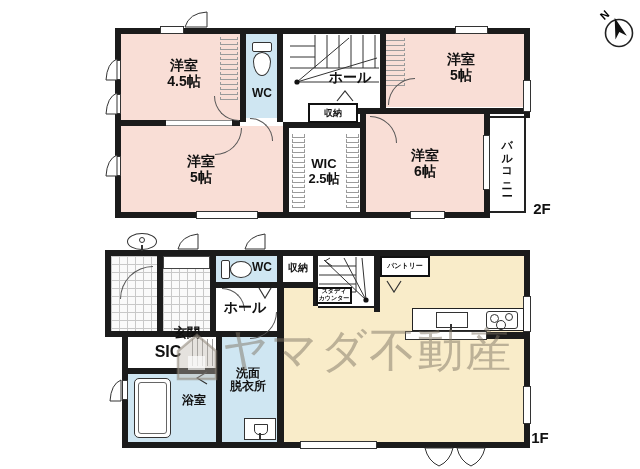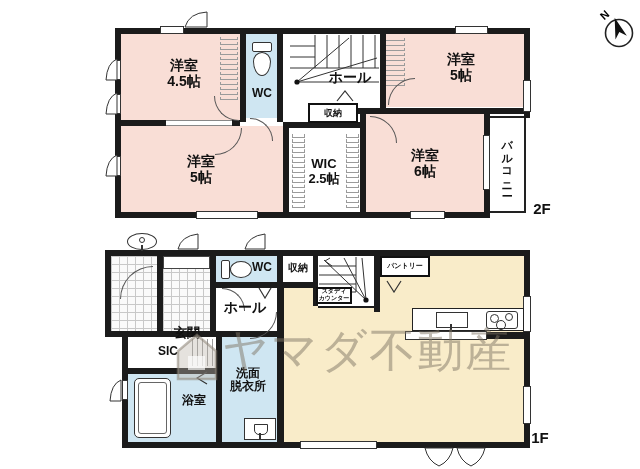--- a/index.html
+++ b/index.html
@@ -251,21 +251,21 @@
 
   <div class="lbl" style="left:187px;top:301px;font-size:13px;margin-top:32px;">玄関</div>
   <div class="lbl" style="left:262px;top:268px;font-size:12px;">WC</div>
   <div class="lbl" style="left:298px;top:268px;font-size:10px;">収納</div>
   <div class="lbl" style="left:405px;top:266px;font-size:7px;">パントリー</div>
   <div class="lbl" style="left:334px;top:295px;font-size:6px;line-height:1.2;">
     <span>スタディ</span>
       <span>カウンター</span>
   </div>
   <div class="lbl" style="left:245px;top:308px;font-size:14px;">ホール</div>
-  <div class="lbl" style="left:168px;top:352px;font-size:12px;">SIC</div>
+  <div class="lbl" style="left:168px;top:352px;font-size:16px;">SIC</div>
   <div class="lbl" style="left:248px;top:380px;font-size:12px;">
     <span>洗面</span>
       <span>脱衣所</span>
   </div>
   <div class="lbl" style="left:194px;top:401px;font-size:12px;">浴室</div>
   <div class="lbl" style="left:540px;top:438px;font-size:15px;font-weight:bold;">1F</div>
 
   <div class="wm" style="left:176px;top:326px;height:56px;">
     <svg width="42" height="50" viewBox="0 0 42 50" style="margin-right:4px;">
       <path d="M21,3 L40,19 V47 H2 V19 Z" fill="rgba(190,183,172,0.4)" stroke="rgba(140,132,118,0.55)" stroke-width="2.5"></path>

